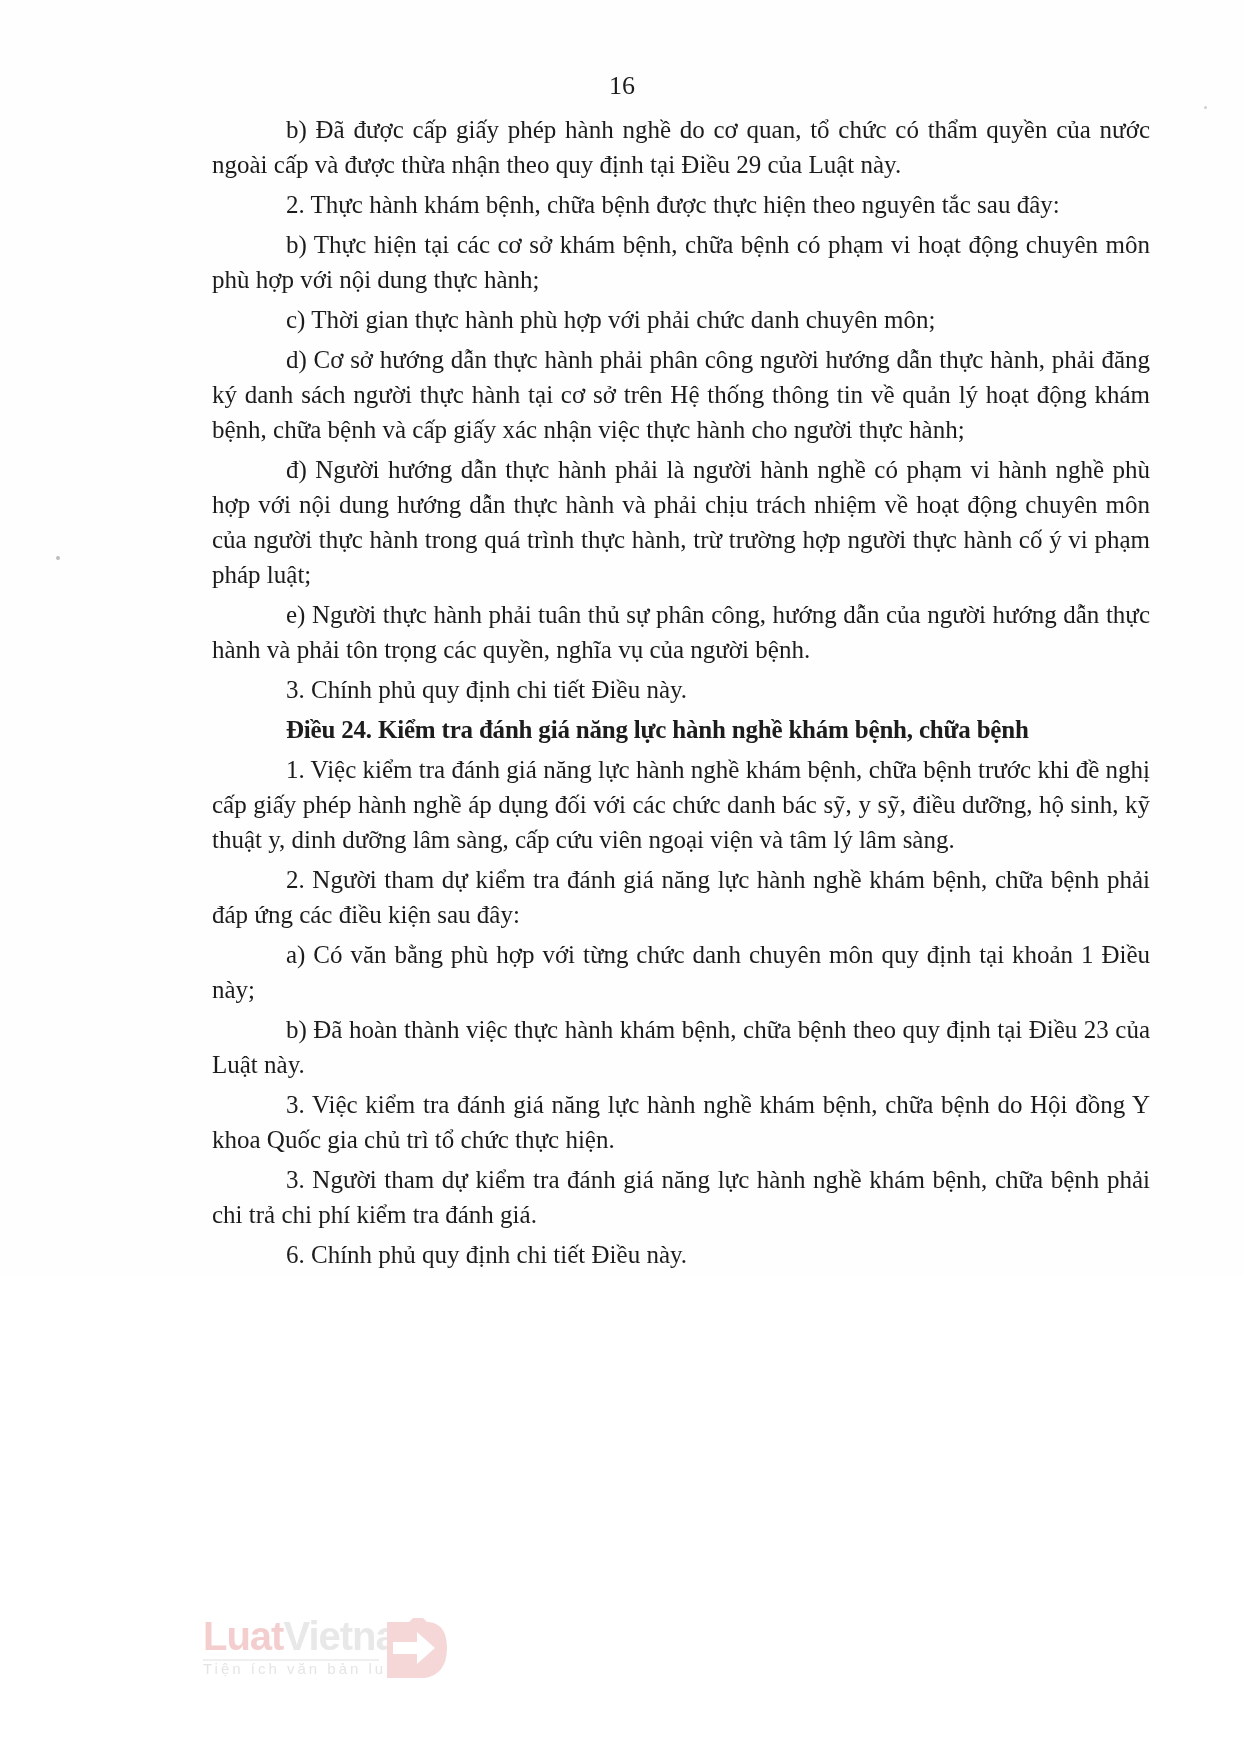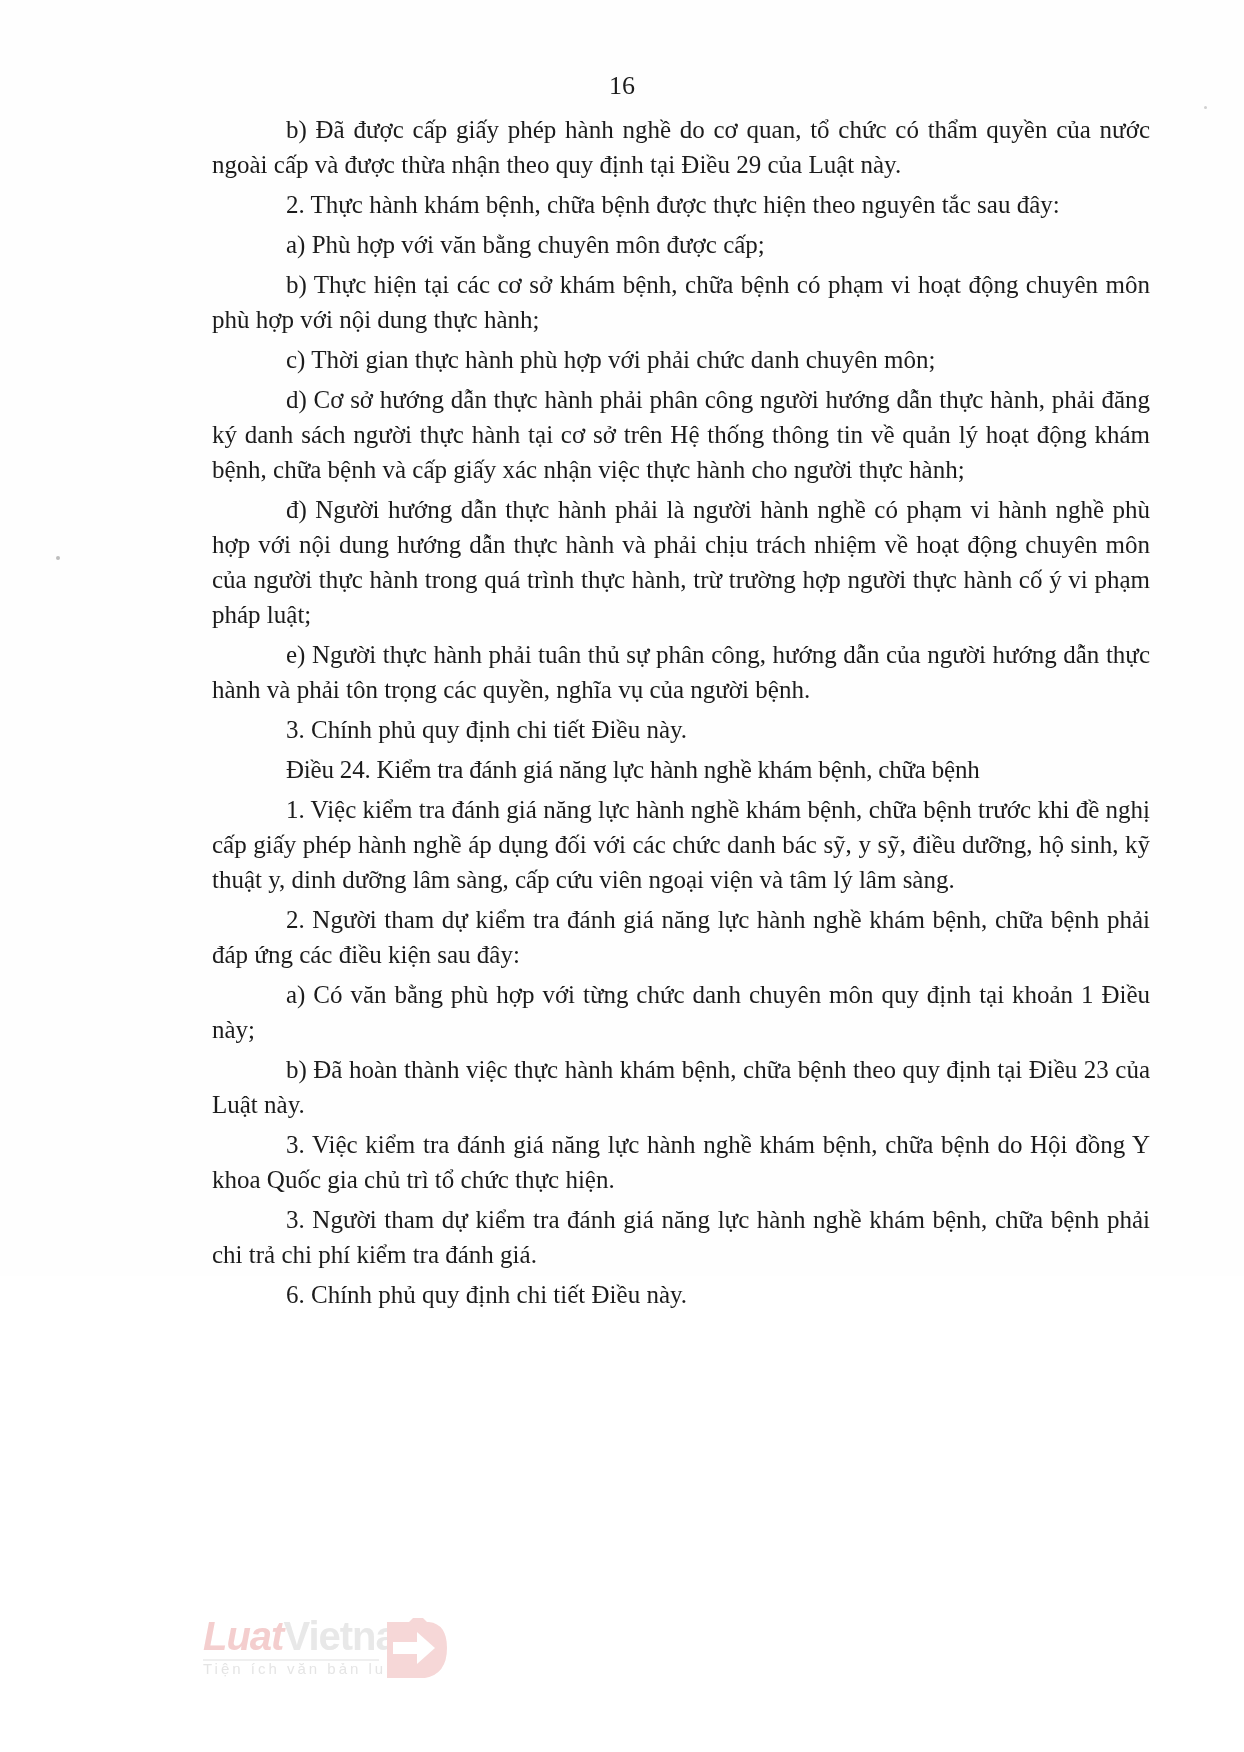--- a/index.html
+++ b/index.html
@@ -40,41 +40,41 @@
       line-height: 35px;
       margin-left: 20px;
     }
     .para {
       margin: 0 0 5px 0;
       text-align: justify;
       text-indent: 74px;
       text-align-last: left;
     }
     .para.heading {
-      font-weight: normal;
+      font-weight: bold;
       letter-spacing: -0.2px;
     }
     .watermark {
       position: absolute;
       left: 203px;
       top: 1614px;
       width: 260px;
       height: 72px;
       opacity: 0.9;
     }
     .wm-brand {
       position: absolute;
       left: 0; top: 0;
       font-family: "Liberation Sans", "DejaVu Sans", sans-serif;
       font-weight: bold;
       font-size: 40px;
       line-height: 44px;
       letter-spacing: -1px;
     }
-    .wm-luat { color: #f3c9c9; font-style: italic; }
+    .wm-luat { color: #f3c9c9; }
     .wm-vietnam { color: #e6e6e6; }
     .wm-underline {
       position: absolute;
       left: 0; top: 45px;
       width: 176px;
       height: 2px;
       background: #eeeeee;
     }
     .wm-tagline {
       position: absolute;
@@ -101,21 +101,20 @@
 </head>
 <body>
 
 <div class="page">
 
   <div class="page-number">16</div>
 
   <div class="body">
     <p class="para">b) Đã được cấp giấy phép hành nghề do cơ quan, tổ chức có thẩm quyền của nước ngoài cấp và được thừa nhận theo quy định tại Điều 29 của Luật này.</p>
     <p class="para">2. Thực hành khám bệnh, chữa bệnh được thực hiện theo nguyên tắc sau đây:</p>
-    <p class="para">a) Phù hợp với văn bằng chuyên môn được cấp;</p>
     <p class="para">b) Thực hiện tại các cơ sở khám bệnh, chữa bệnh có phạm vi hoạt động chuyên môn phù hợp với nội dung thực hành;</p>
     <p class="para">c) Thời gian thực hành phù hợp với phải chức danh chuyên môn;</p>
     <p class="para">d) Cơ sở hướng dẫn thực hành phải phân công người hướng dẫn thực hành, phải đăng ký danh sách người thực hành tại cơ sở trên Hệ thống thông tin về quản lý hoạt động khám bệnh, chữa bệnh và cấp giấy xác nhận việc thực hành cho người thực hành;</p>
     <p class="para">đ) Người hướng dẫn thực hành phải là người hành nghề có phạm vi hành nghề phù hợp với nội dung hướng dẫn thực hành và phải chịu trách nhiệm về hoạt động chuyên môn của người thực hành trong quá trình thực hành, trừ trường hợp người thực hành cố ý vi phạm pháp luật;</p>
     <p class="para">e) Người thực hành phải tuân thủ sự phân công, hướng dẫn của người hướng dẫn thực hành và phải tôn trọng các quyền, nghĩa vụ của người bệnh.</p>
     <p class="para">3. Chính phủ quy định chi tiết Điều này.</p>
     <p class="para heading">Điều 24. Kiểm tra đánh giá năng lực hành nghề khám bệnh, chữa bệnh</p>
     <p class="para">1. Việc kiểm tra đánh giá năng lực hành nghề khám bệnh, chữa bệnh trước khi đề nghị cấp giấy phép hành nghề áp dụng đối với các chức danh bác sỹ, y sỹ, điều dưỡng, hộ sinh, kỹ thuật y, dinh dưỡng lâm sàng, cấp cứu viên ngoại viện và tâm lý lâm sàng.</p>
     <p class="para">2. Người tham dự kiểm tra đánh giá năng lực hành nghề khám bệnh, chữa bệnh phải đáp ứng các điều kiện sau đây:</p>
     <p class="para">a) Có văn bằng phù hợp với từng chức danh chuyên môn quy định tại khoản 1 Điều này;</p>

